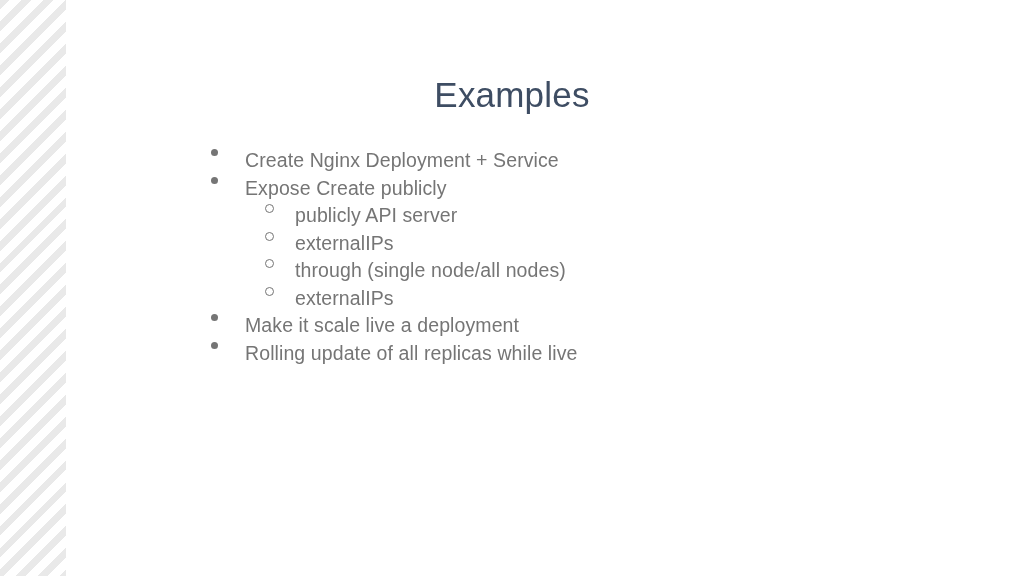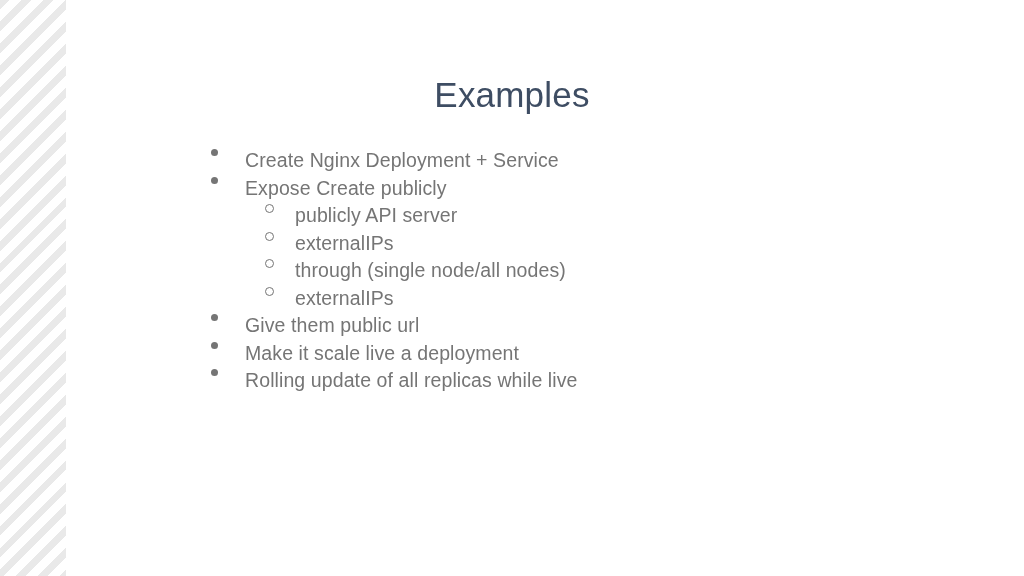--- a/index.html
+++ b/index.html
@@ -104,24 +104,20 @@
       <div class="row level-2">
         <span class="marker hollow"></span>
         <span class="item-text">through (single node/all nodes)</span>
       </div>
       <div class="row level-2">
         <span class="marker hollow"></span>
         <span class="item-text">externalIPs</span>
       </div>
       <div class="row level-1">
         <span class="marker filled"></span>
-        <span class="item-text">Give them public url</span>
-      </div>
-      <div class="row level-1">
-        <span class="marker filled"></span>
         <span class="item-text">Make it scale live a deployment</span>
       </div>
       <div class="row level-1">
         <span class="marker filled"></span>
         <span class="item-text">Rolling update of all replicas while live</span>
       </div>
     </div>
 </div>
 
 </body></html>

